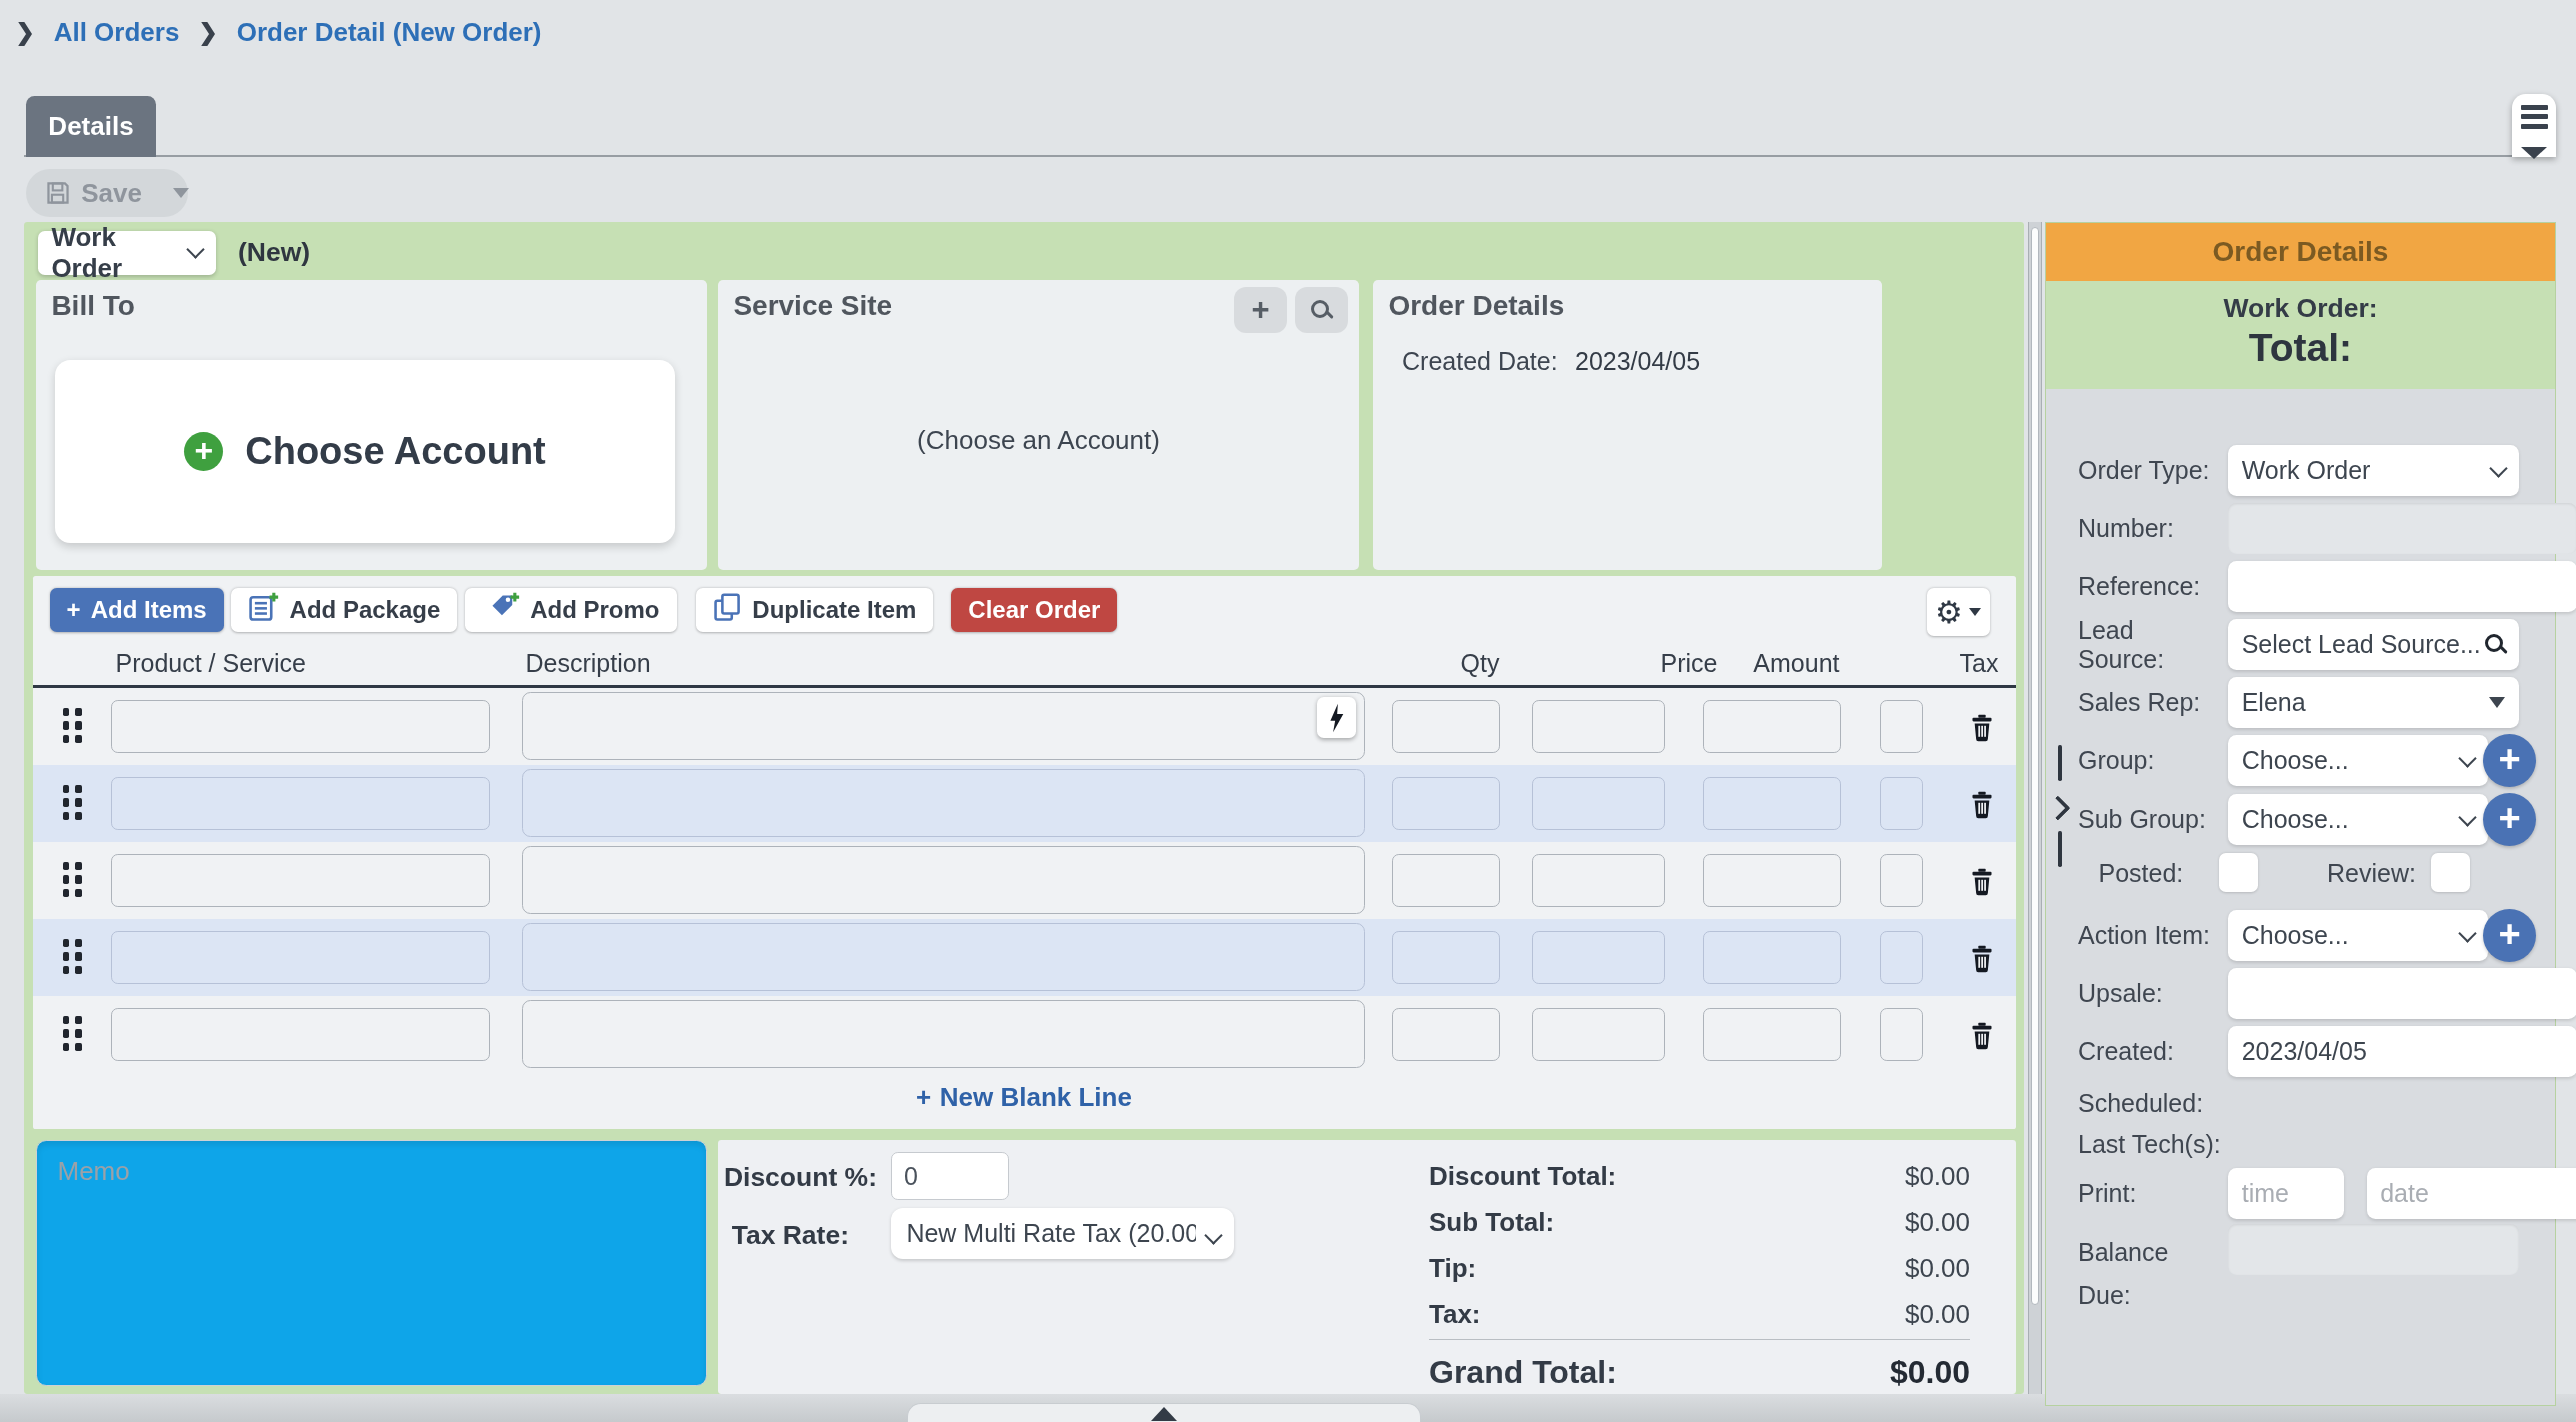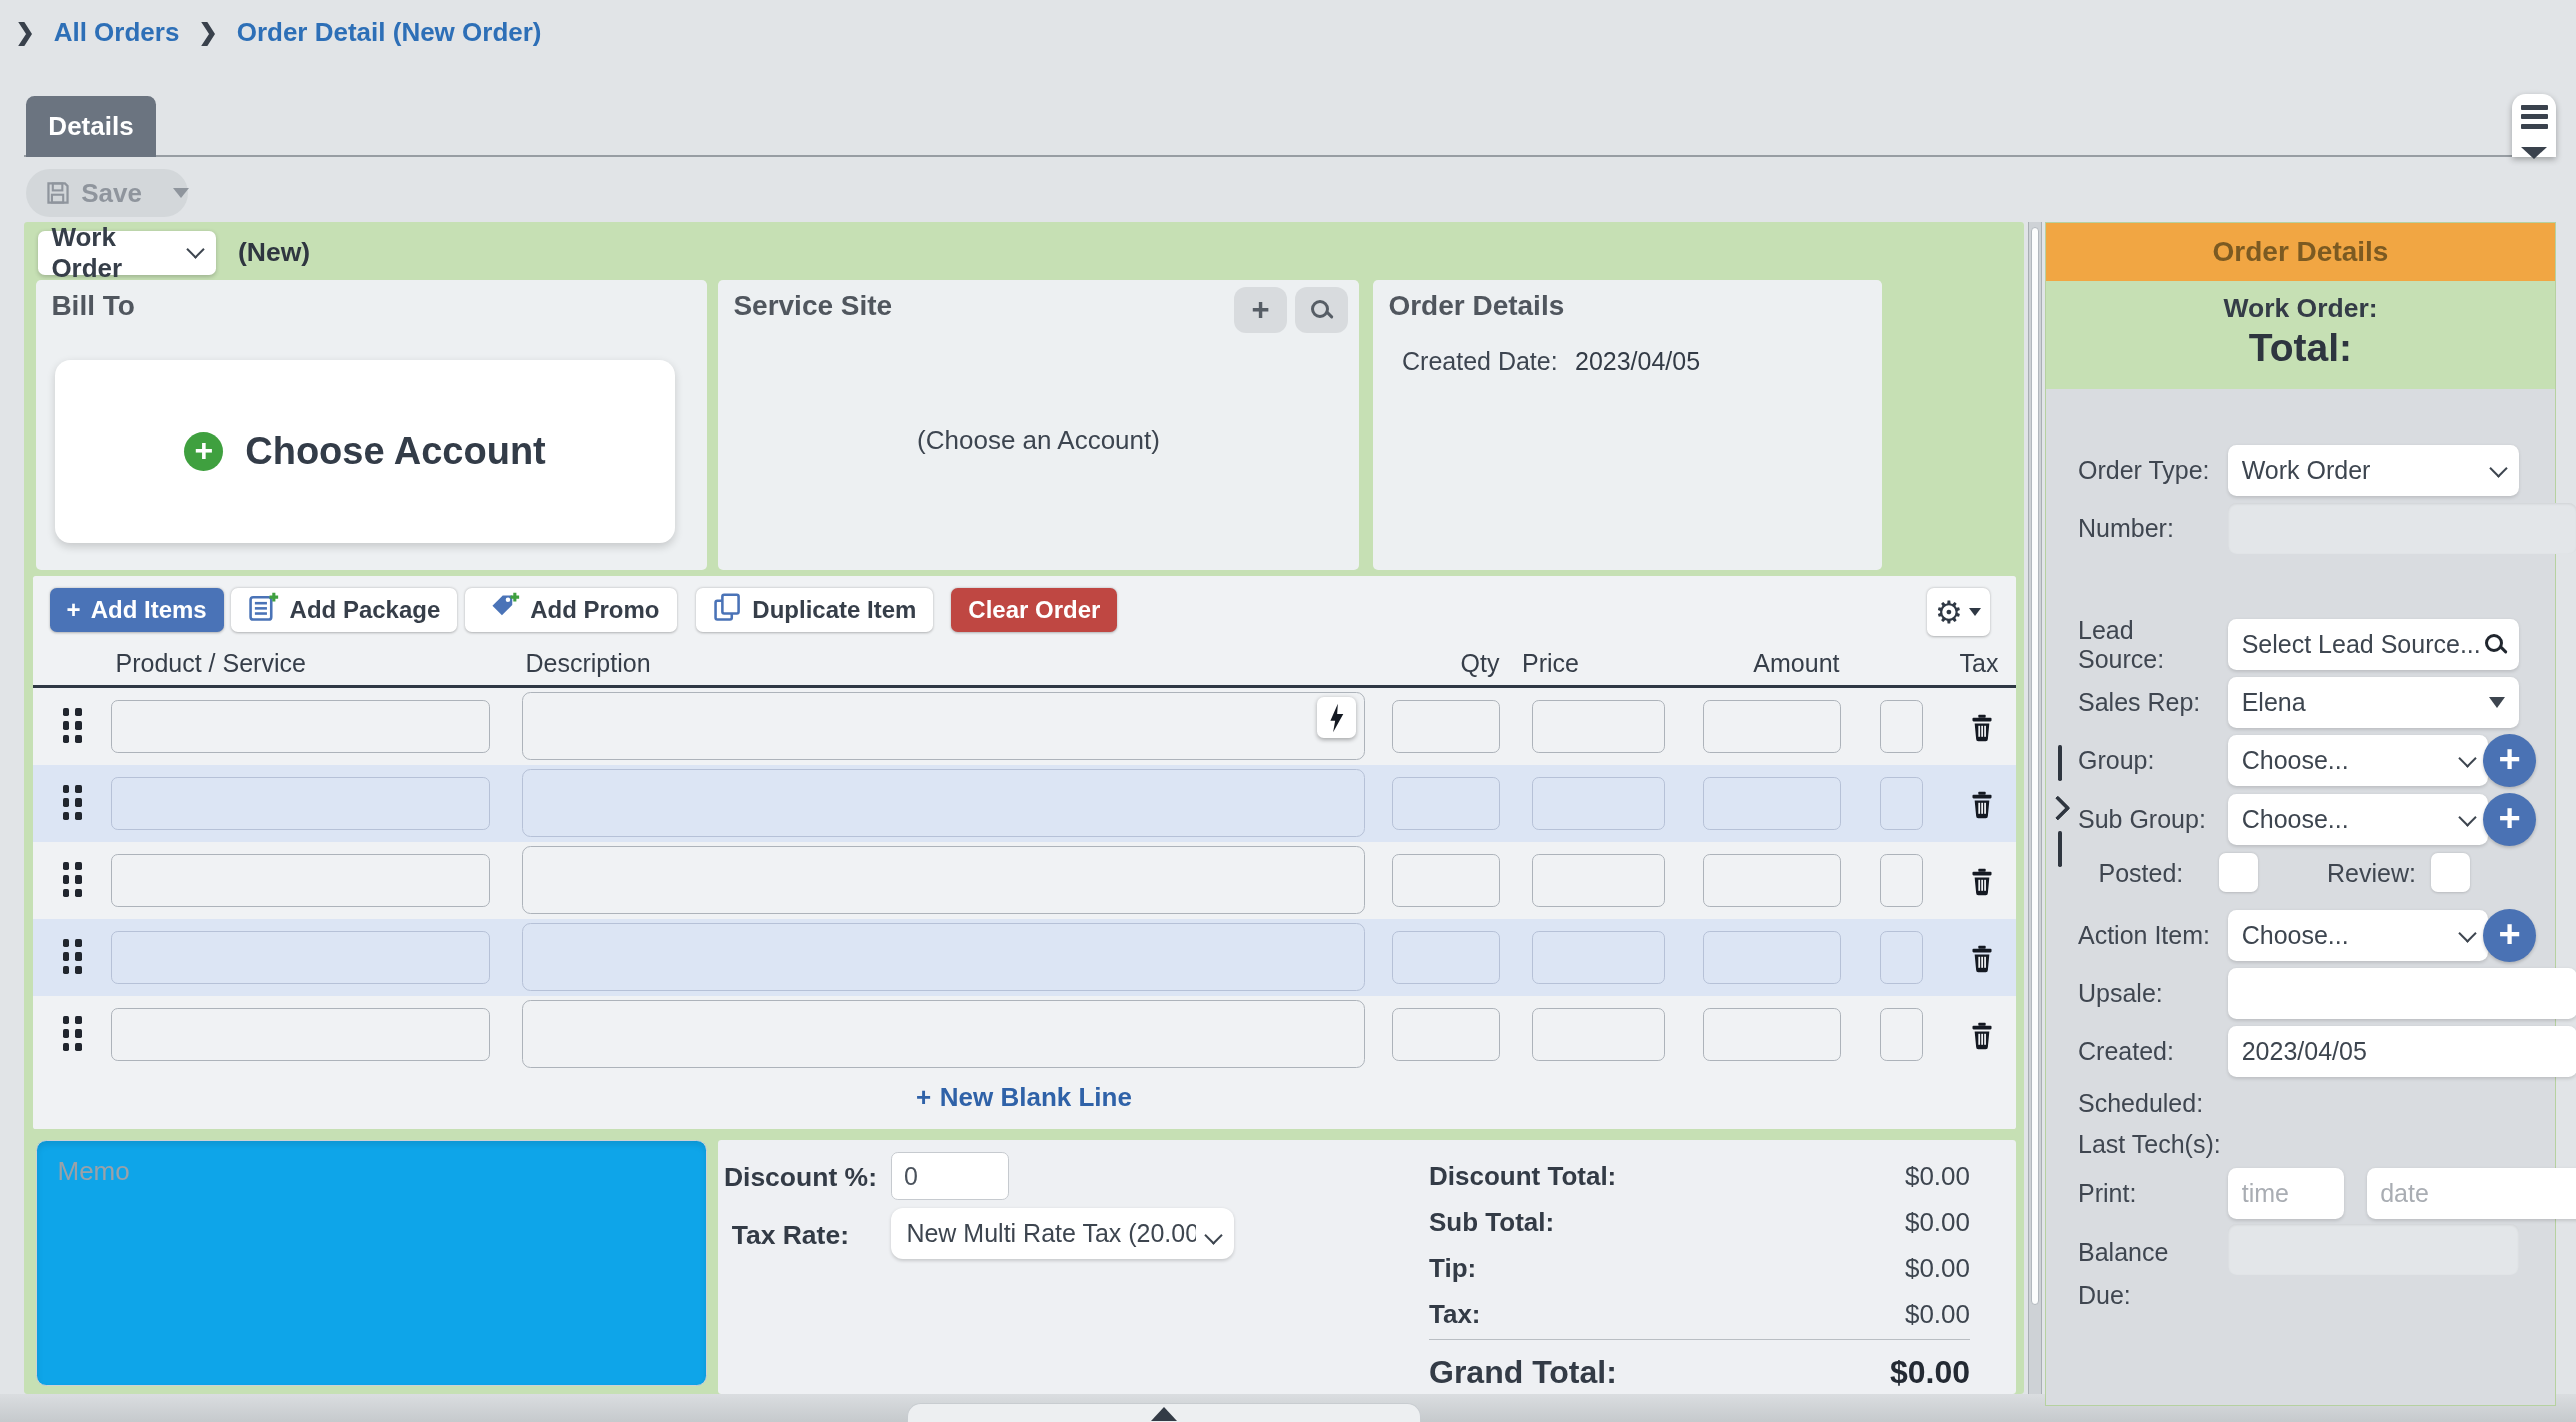--- a/index.html
+++ b/index.html
@@ -92,21 +92,21 @@
     border-radius:6.8px;box-shadow:0 0.9px 2.6px rgba(0,0,0,.28);display:flex;align-items:center;
     justify-content:center;gap:6px;cursor:pointer;}
   .gear-glyph{font-size:31px;color:#2f3844;line-height:1;}
   .caret-sm{width:0;height:0;border-left:6.8px solid transparent;border-right:6.8px solid transparent;
     border-top:8.5px solid #2f3844;}
 
   .col-head{position:absolute;top:73px;font-size:25px;color:#363e49;}
   #h-product{left:83px;}
   #h-desc{left:493px;}
   #h-qty{left:1421px;width:46px;text-align:right;}
-  #h-price{left:1484px;width:68px;text-align:center;}
+  #h-price{left:1628px;width:68px;text-align:left;}
   #h-amount{left:1713px;width:94px;text-align:right;}
   #h-tax{left:1927px;}
   .head-line{position:absolute;left:0;top:109px;width:100%;height:2.6px;background:#2f3844;}
 
   .rows{position:absolute;left:0;top:112px;width:100%;}
   .irow{position:relative;height:77px;}
   .irow.alt{background:#dce5f4;}
   .grip{position:absolute;left:30px;top:19.6px;display:grid;grid-template-columns:6.8px 6.8px;
     gap:5.1px 6px;cursor:grab;}
   .grip i{width:6.8px;height:8.5px;background:#21262e;border-radius:1.7px;display:block;}
@@ -553,20 +553,24 @@
       <span class="txt">Work Order</span>
       <span class="chev-dn" style="margin-top:-3.4px;"></span>
     </div>
   </div>
 
   <div class="srow" id="row-number">
     <span class="slabel">Number:</span>
     <input class="sinput" style="flex: 1 1 0%; background: rgb(227, 230, 233); box-shadow: rgba(0, 0, 0, 0.09) 0px 0.9px 2.6px inset;" disabled="" value="">
   </div>
 
+  <div class="srow" id="row-reference">
+    <span class="slabel">Reference:</span>
+    <input class="sinput" style="flex: 1 1 0%;" value="">
+  </div>
 
   <div class="srow" id="row-leadsource">
     <span class="slabel">Lead Source:</span>
     <div class="sctrl">
       <span class="txt">Select Lead Source...</span>
       <span class="icon-search lead-search"></span>
     </div>
   </div>
 
   <div class="srow" id="row-salesrep">

